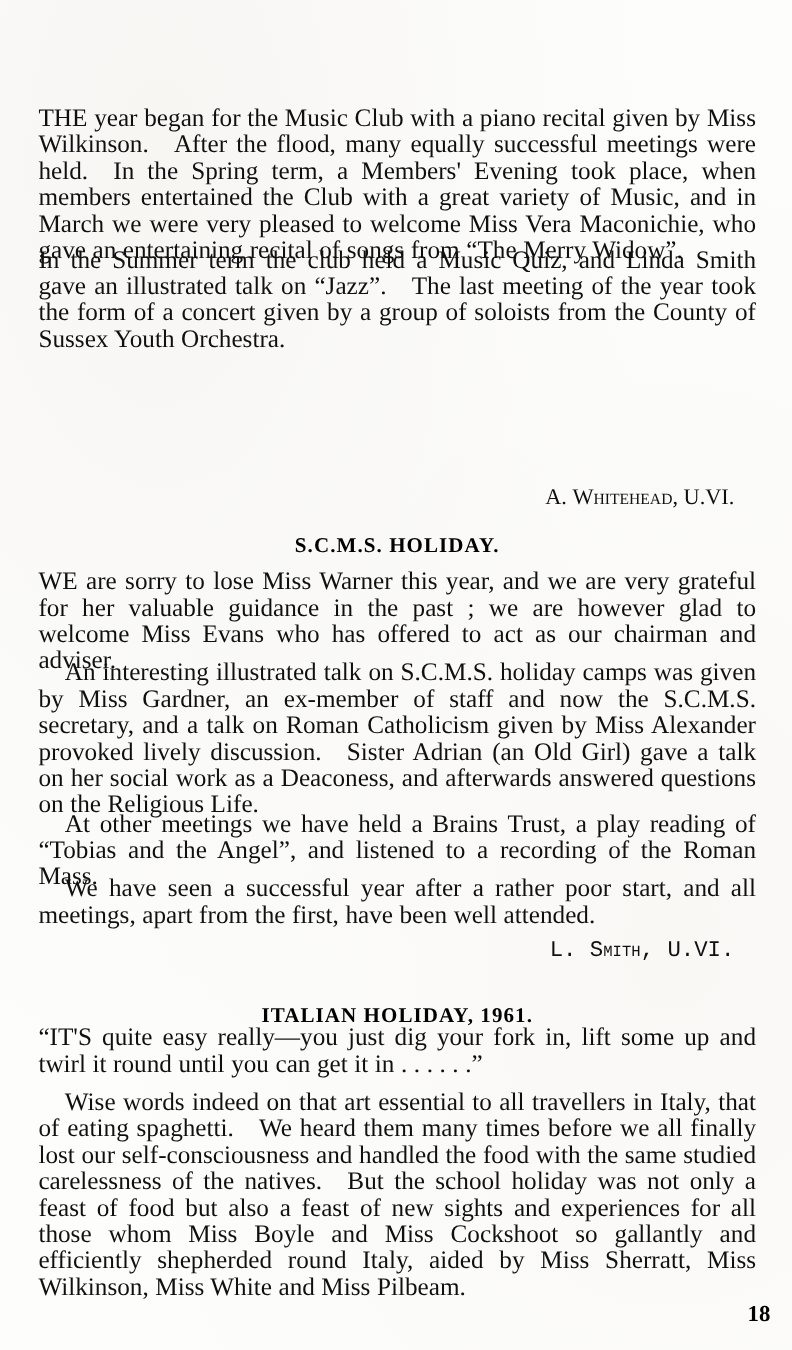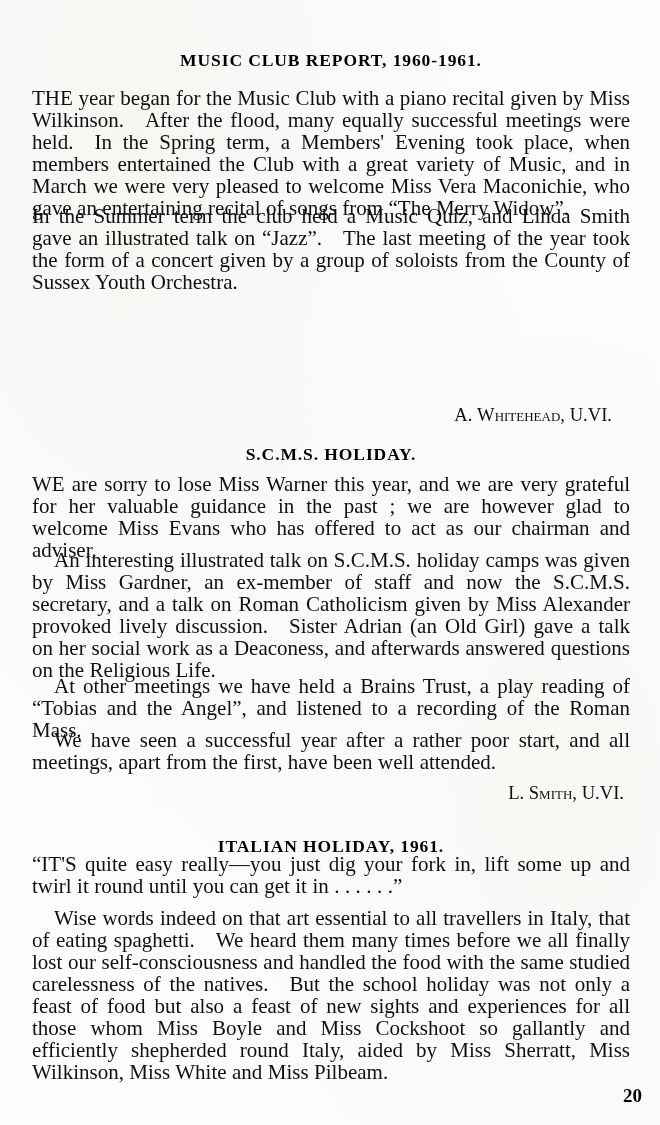--- a/index.html
+++ b/index.html
@@ -80,35 +80,32 @@
   .blk-music-p1      { position: absolute; left: 0;   top: 87px;  width: 598px; }
   .blk-music-p2      { position: absolute; left: 0;   top: 205px; width: 598px; }
   .blk-music-p3      { position: absolute; left: 0;   top: 307px; width: 598px; }
   .blk-music-sig     { position: absolute; left: 0;   top: 386px; width: 598px; }
 
   .blk-scms-title    { position: absolute; left: 0;   top: 444px; width: 598px; }
   .blk-scms-p1       { position: absolute; left: 0;   top: 473px; width: 598px; }
   .blk-scms-p2       { position: absolute; left: 0;   top: 549px; width: 598px; }
   .blk-scms-p3       { position: absolute; left: 0;   top: 675px; width: 598px; }
   .blk-scms-p4       { position: absolute; left: 0;   top: 729px; width: 598px; }
-  .blk-scms-sig      { position: absolute; left: 12px;   top: 764px; width: 598px; }
+  .blk-scms-sig      { position: absolute; left: 0;   top: 764px; width: 598px; font-family: Liberation Mono, monospace; }
 
   .blk-italy-title   { position: absolute; left: 0;   top: 822px; width: 598px; margin-top: 14px; }
   .blk-italy-p1      { position: absolute; left: 0;   top: 853px; width: 598px; }
   .blk-italy-p2      { position: absolute; left: 0;   top: 907px; width: 598px; }
 </style>
 </head>
 <body>
 
 <div class="page">
   <div class="content">
 
-    <div class="blk-music-title">
-      <h2 class="section-title">MUSIC CLUB REPORT, 1960-1961.</h2>
-    </div>
 
     <div class="blk-music-p1">
       <p class="body-text">THE year began for the Music Club with a piano recital given by Miss Wilkinson. After the flood, many equally successful meetings were held. In the Spring term, a Members' Evening took place, when members entertained the Club with a great variety of Music, and in March we were very pleased to welcome Miss Vera Maconichie, who gave an entertaining recital of songs from “The Merry Widow”.</p>
     </div>
 
     <div class="blk-music-p2">
       <p class="body-text">In the Summer term the club held a Music Quiz, and Linda Smith gave an illustrated talk on “Jazz”. The last meeting of the year took the form of a concert given by a group of soloists from the County of Sussex Youth Orchestra.</p>
     </div>
 
 
@@ -147,14 +144,14 @@
     <div class="blk-italy-p1">
       <p class="body-text">“IT'S quite easy really—you just dig your fork in, lift some up and twirl it round until you can get it in . . . . . .”</p>
     </div>
 
     <div class="blk-italy-p2">
       <p class="body-text indent">Wise words indeed on that art essential to all travellers in Italy, that of eating spaghetti. We heard them many times before we all finally lost our self-consciousness and handled the food with the same studied carelessness of the natives. But the school holiday was not only a feast of food but also a feast of new sights and experiences for all those whom Miss Boyle and Miss Cockshoot so gallantly and efficiently shepherded round Italy, aided by Miss Sherratt, Miss Wilkinson, Miss White and Miss Pilbeam.</p>
     </div>
 
   </div>
 
-  <div class="page-number">20</div>
+  <div class="page-number">18</div>
 </div>
 
 </body></html>

